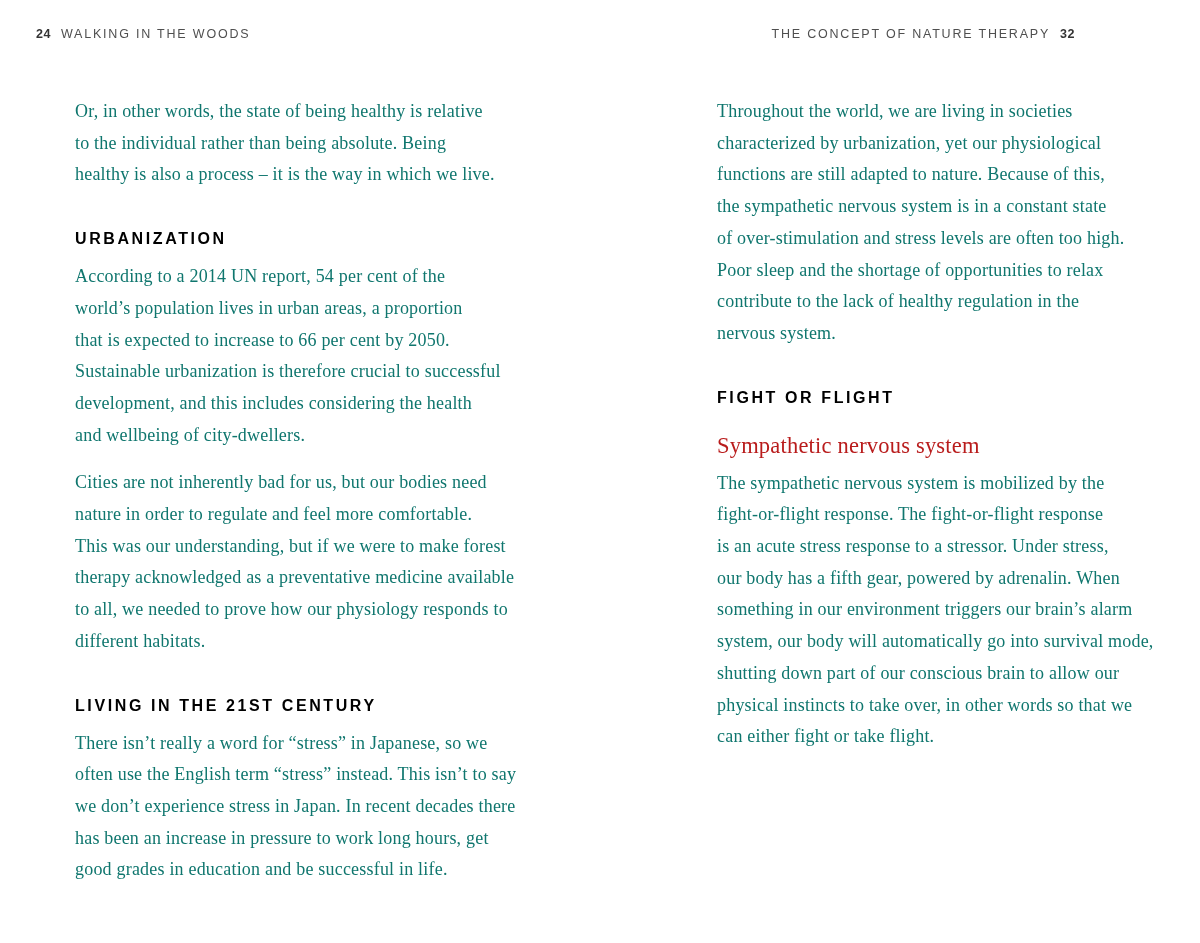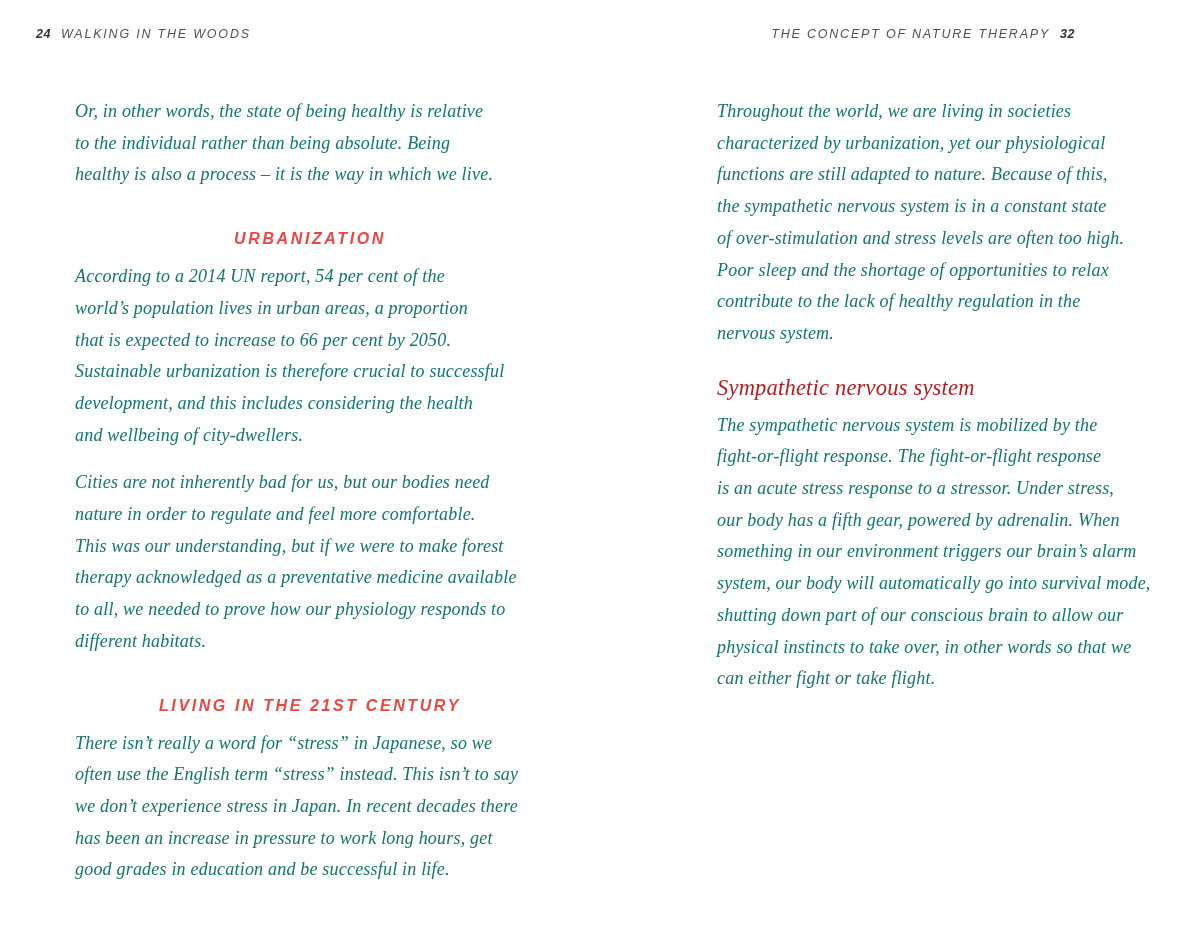--- a/index.html
+++ b/index.html
@@ -8,21 +8,20 @@
     width: 1200px;
     height: 943px;
     background: #ffffff;
     overflow: hidden;
   }
   .spread {
     position: relative;
     width: 1108px;
     height: 943px;
     background: #ffffff;
-    font-style: italic;
   }
   
   .running-heads {
     position: absolute;
     top: 27px;
     left: 36px;
     right: 33px;
     display: flex;
     justify-content: space-between;
     align-items: baseline;
@@ -62,23 +61,22 @@
   }
   .body-para.first { margin-top: 0; }
 
   .section-heading {
     margin: 38px 0 12px 0;
     font-family: "Liberation Sans", "DejaVu Sans", sans-serif;
     font-size: 16px;
     font-weight: bold;
     letter-spacing: 2.6px;
     line-height: 20px;
-    color: #ef4444;
+    color: #000000;
     white-space: nowrap;
-    text-align: center;
   }
   .serif-subheading {
     margin: 24px 0 8px 0;
     font-family: "Liberation Serif", "DejaVu Serif", serif;
     font-size: 22.5px;
     font-weight: 500;
     line-height: 28px;
     letter-spacing: 0.2px;
     color: #b91c1c;
     white-space: nowrap;
@@ -127,20 +125,21 @@
 
   <section class="page-col right">
     <p class="body-para first">Throughout the world, we are living in societies
 characterized by urbanization, yet our physiological
 functions are still adapted to nature. Because of this,
 the sympathetic nervous system is in a constant state
 of over-stimulation and stress levels are often too high.
 Poor sleep and the shortage of opportunities to relax
 contribute to the lack of healthy regulation in the
 nervous system.</p>
+    <h2 class="section-heading">FIGHT OR FLIGHT</h2>
     <h3 class="serif-subheading">Sympathetic nervous system</h3>
     <p class="body-para first">The sympathetic nervous system is mobilized by the
 fight-or-flight response. The fight-or-flight response
 is an acute stress response to a stressor. Under stress,
 our body has a fifth gear, powered by adrenalin. When
 something in our environment triggers our brain’s alarm
 system, our body will automatically go into survival mode,
 shutting down part of our conscious brain to allow our
 physical instincts to take over, in other words so that we
 can either fight or take flight.</p>

